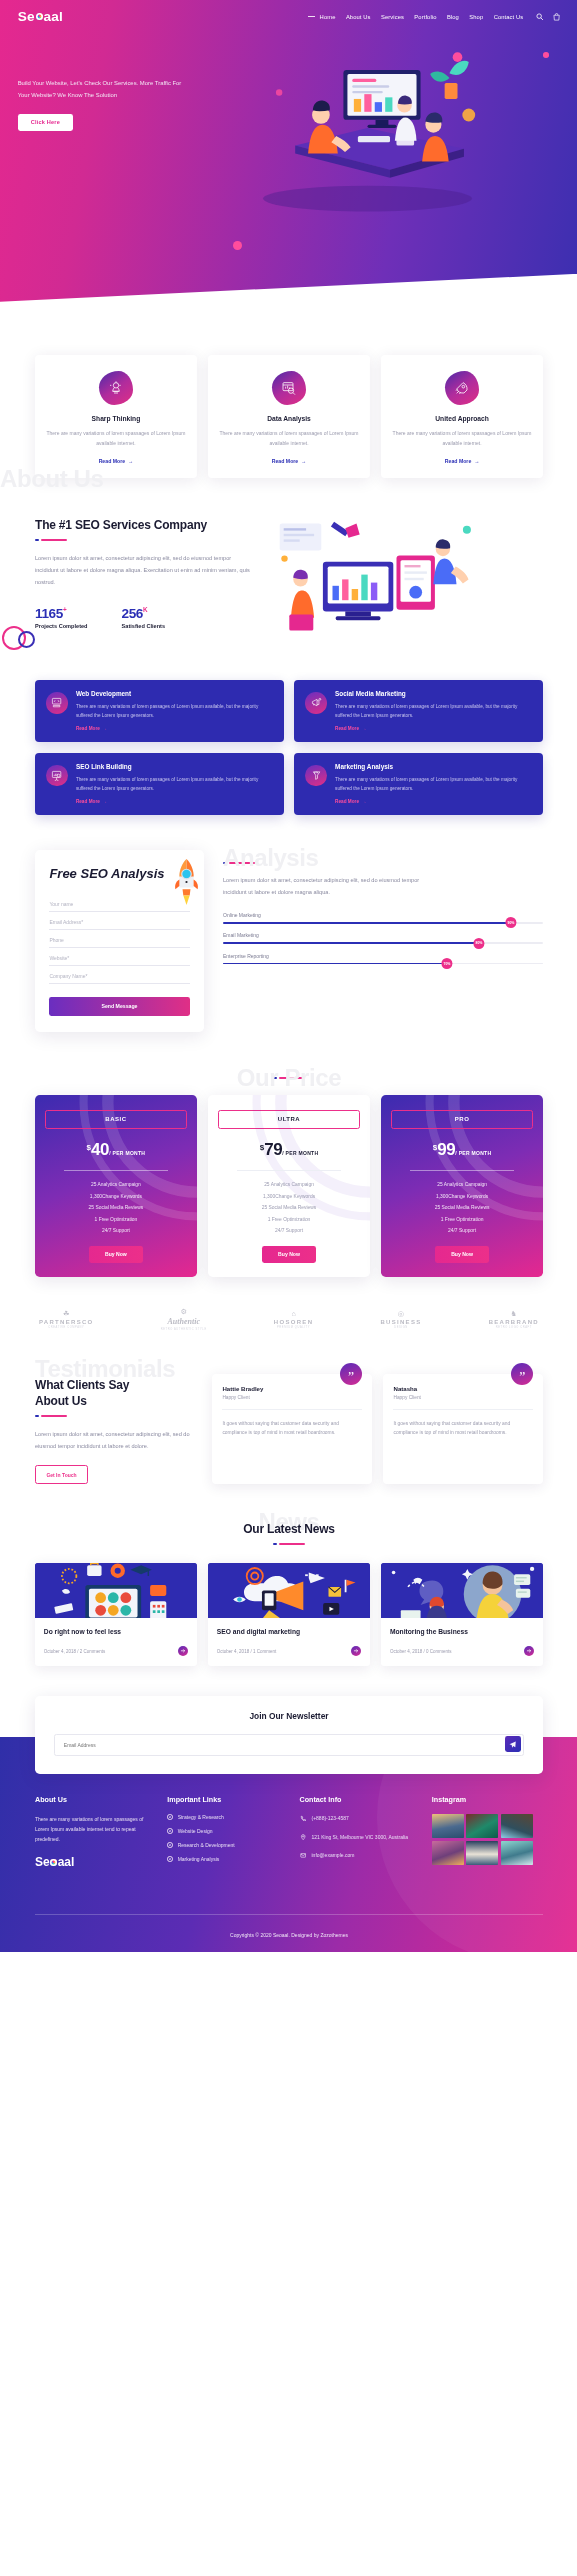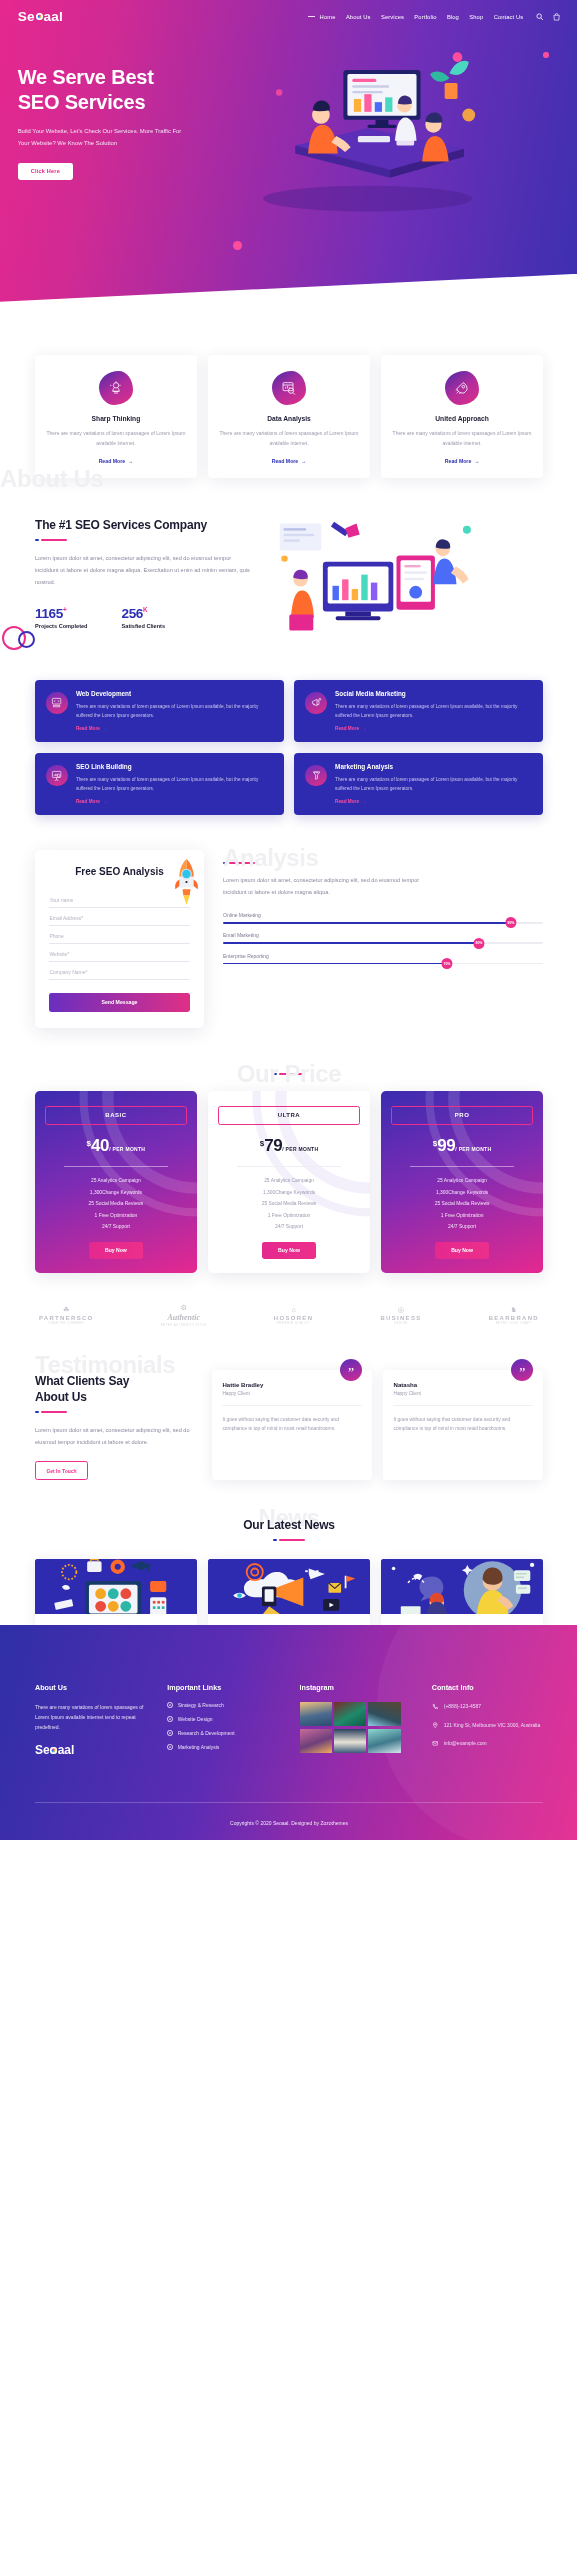--- a/index.html
+++ b/index.html
@@ -120,21 +120,21 @@
   .svc h4 { font-size:6.4px; font-weight:700; color:#fff; margin-bottom:4.8px; }
   .svc p { font-size:4.7px; line-height:1.95; color:#c7c5ee; }
   .svc .readmore { color:#ff4d9d; margin-top:5.6px; font-size:4.7px;}
 
   
   .analysis { display:flex; gap:19px; padding: 35px 35px 0 35px; position:relative; }
   .form-card {
     width: 169px; background:#fff; border-radius:4.8px; padding: 16px 14.4px 16px;
     box-shadow: 0 3.2px 17.7px rgba(40,20,80,.10);
   }
-  .form-card h3 { font-size:10px; font-weight:700; text-align:center; color:#1b1b32; margin-bottom:13px; }
+  .form-card h3 { font-size:13px; font-weight:700; text-align:left; color:#1b1b32; margin-bottom:13px;font-style:italic; }
   .field { border:0; border-bottom:0.8px solid #e6e6ef; width:100%; padding: 5.6px 0 4px; font-size:5px;
            color:#a5a5b8; font-family:"Liberation Sans",sans-serif; outline:none; background:transparent;}
   .field::placeholder{ color:#b3b3c2;}
   .submit-btn{
     margin-top:13px; width:100%; border:0; cursor:pointer; color:#fff;
     background: linear-gradient(90deg,#6a2ec0,#e02f86);
     font-size:5.2px; font-weight:700; padding:6.4px 0; border-radius:2.4px;
   }
   .rocket { position:absolute; left: 173px; top: 42px; width:27px; z-index:3;}
   .an-right { flex:1; padding-top: 6.4px; position:relative;}
@@ -306,24 +306,20 @@
           <svg width="7.2" height="8" viewBox="0 0 16 18" fill="none" stroke="#fff" stroke-width="1.5">
               <path d="M2 5h12l-1 11H3L2 5z"></path>
               <path d="M5.5 5V3.5a2.5 2.5 0 015 0V5"></path>
             </svg>
         </span>
       </div>
     </nav>
 
     <div class="hero-body">
       <div class="hero-left">
-        <h1 class="hero-title">
-          <span>We Serve Best</span><br>
-          <span>SEO Services</span>
-        </h1>
         <p class="hero-sub">Build Your Website, Let's Check Our Services. More Traffic For Your Website? We Know The Solution</p>
         <button class="hero-btn">Click Here</button>
       </div>
       <div class="hero-art">
         <svg width="233" height="185" viewBox="0 0 290 230">
           <ellipse cx="150" cy="196" rx="130" ry="16" fill="#4b1f8f" opacity=".45"></ellipse>
 
           <path d="M252 40c6-14 18-18 24-14-2 12-12 20-24 14z" fill="#4ad9c0"></path>
           <path d="M252 46c-8-10-20-10-24-5 4 10 15 13 24 5z" fill="#2fb99f"></path>
           <rect x="246" y="52" width="16" height="20" rx="2" fill="#ff8a3d"></rect>
@@ -859,20 +855,35 @@
                 <svg width="5.6" height="5.6" viewBox="0 0 12 12" stroke="#fff" stroke-width="1.6" fill="none">
                   <path d="M2 6h8M7 3l3 3-3 3"></path>
                 </svg>
               </span>
           </div>
         </div>
       </article>
     </div>
   </section>
 
+  <div class="newsletter-wrap">
+    <div class="newsletter">
+      <h3>Join Our Newsletter</h3>
+      <div class="nl-form">
+        <input class="nl-input" placeholder="Email Address" style="">
+        <button class="nl-btn">
+          <span>
+            <svg width="7.2" height="7.2" viewBox="0 0 16 16" fill="#fff">
+                <path d="M15 1L1 7l5 2 1 6 2.5-4L14 14z" opacity=".95"></path>
+              </svg>
+          </span>
+        </button>
+      </div>
+    </div>
+  </div>
 
   <footer class="footer">
     <div class="fgrid">
       <div class="fcol">
         <h4>About Us</h4>
         <p>There are many variations of lorem spassages of Lorem Ipsum available internet tend to repeat predefined.</p>
         <div class="flogo"><span>Se</span><span class="dot"></span><span>aal</span></div>
       </div>
 
       <div class="fcol">
@@ -889,54 +900,54 @@
             <i class="cd">▸</i>
             <span>Research &amp; Development</span>
           </div>
         <div class="flink">
             <i class="cd">▸</i>
             <span>Marketing Analysis</span>
           </div>
       </div>
 
       <div class="fcol">
+        <h4>Contact Info</h4>
+        <div class="fcontact">
+          <span class="ci"><svg width="6.4" height="6.4" viewBox="0 0 16 16" fill="none" stroke="#fff" stroke-width="1.4">
+                <path d="M3 3l3 1 1 3-2 1c1 2 3 4 5 5l1-2 3 1 1 3c-6 1-13-6-12-12z"></path>
+              </svg></span>
+          <span>(+888)-123-4587</span>
+        </div>
+        <div class="fcontact">
+          <span class="ci"><svg width="6.4" height="6.4" viewBox="0 0 16 16" fill="none" stroke="#fff" stroke-width="1.4">
+                <path d="M8 1.5c2.5 0 4.5 2 4.5 4.5 0 3.5-4.5 8.5-4.5 8.5S3.5 9.5 3.5 6c0-2.5 2-4.5 4.5-4.5z"></path>
+                <circle cx="8" cy="6" r="1.6"></circle>
+              </svg></span>
+          <span>121 King St, Melbourne VIC 3000, Australia</span>
+        </div>
+        <div class="fcontact">
+          <span class="ci"><svg width="6.4" height="6.4" viewBox="0 0 16 16" fill="none" stroke="#fff" stroke-width="1.4">
+                <rect x="2" y="4" width="12" height="9" rx="1"></rect>
+                <path d="M2 5l6 4 6-4"></path>
+              </svg></span>
+          <span>info@example.com</span>
+        </div>
+      </div>
+
+      <div class="fcol">
         <h4>Instagram</h4>
         <div class="insta-grid">
           <div class="ith" style="background:linear-gradient(170deg,#f0c27b,#4b6a8f 55%,#2a4d6e)"></div>
           <div class="ith" style="background:linear-gradient(150deg,#7a2b2b,#1f8a6a 55%,#0f5a4a)"></div>
           <div class="ith" style="background:linear-gradient(200deg,#5c4634,#2f4f5e 60%,#8fd0e8)"></div>
           <div class="ith" style="background:linear-gradient(160deg,#c96b9c,#6e3f7a 55%,#f0b05a)"></div>
           <div class="ith" style="background:linear-gradient(180deg,#2a3f5f,#e8e2d6 55%,#3b5a7a)"></div>
           <div class="ith" style="background:linear-gradient(165deg,#8fd6d0,#3f7a8c 55%,#d6e8ee)"></div>
         </div>
       </div>
-
-      <div class="fcol">
-        <h4>Contact Info</h4>
-        <div class="fcontact">
-          <span class="ci"><svg width="6.4" height="6.4" viewBox="0 0 16 16" fill="none" stroke="#fff" stroke-width="1.4">
-                <path d="M3 3l3 1 1 3-2 1c1 2 3 4 5 5l1-2 3 1 1 3c-6 1-13-6-12-12z"></path>
-              </svg></span>
-          <span>(+888)-123-4587</span>
-        </div>
-        <div class="fcontact">
-          <span class="ci"><svg width="6.4" height="6.4" viewBox="0 0 16 16" fill="none" stroke="#fff" stroke-width="1.4">
-                <path d="M8 1.5c2.5 0 4.5 2 4.5 4.5 0 3.5-4.5 8.5-4.5 8.5S3.5 9.5 3.5 6c0-2.5 2-4.5 4.5-4.5z"></path>
-                <circle cx="8" cy="6" r="1.6"></circle>
-              </svg></span>
-          <span>121 King St, Melbourne VIC 3000, Australia</span>
-        </div>
-        <div class="fcontact">
-          <span class="ci"><svg width="6.4" height="6.4" viewBox="0 0 16 16" fill="none" stroke="#fff" stroke-width="1.4">
-                <rect x="2" y="4" width="12" height="9" rx="1"></rect>
-                <path d="M2 5l6 4 6-4"></path>
-              </svg></span>
-          <span>info@example.com</span>
-        </div>
-      </div>
     </div>
 
     <div class="fbar"></div>
     <div class="copyright">Copyrights © 2020 Seoaal. Designed by Zozothemes</div>
   </footer>
 
 </div>
 
 
 </body></html>

